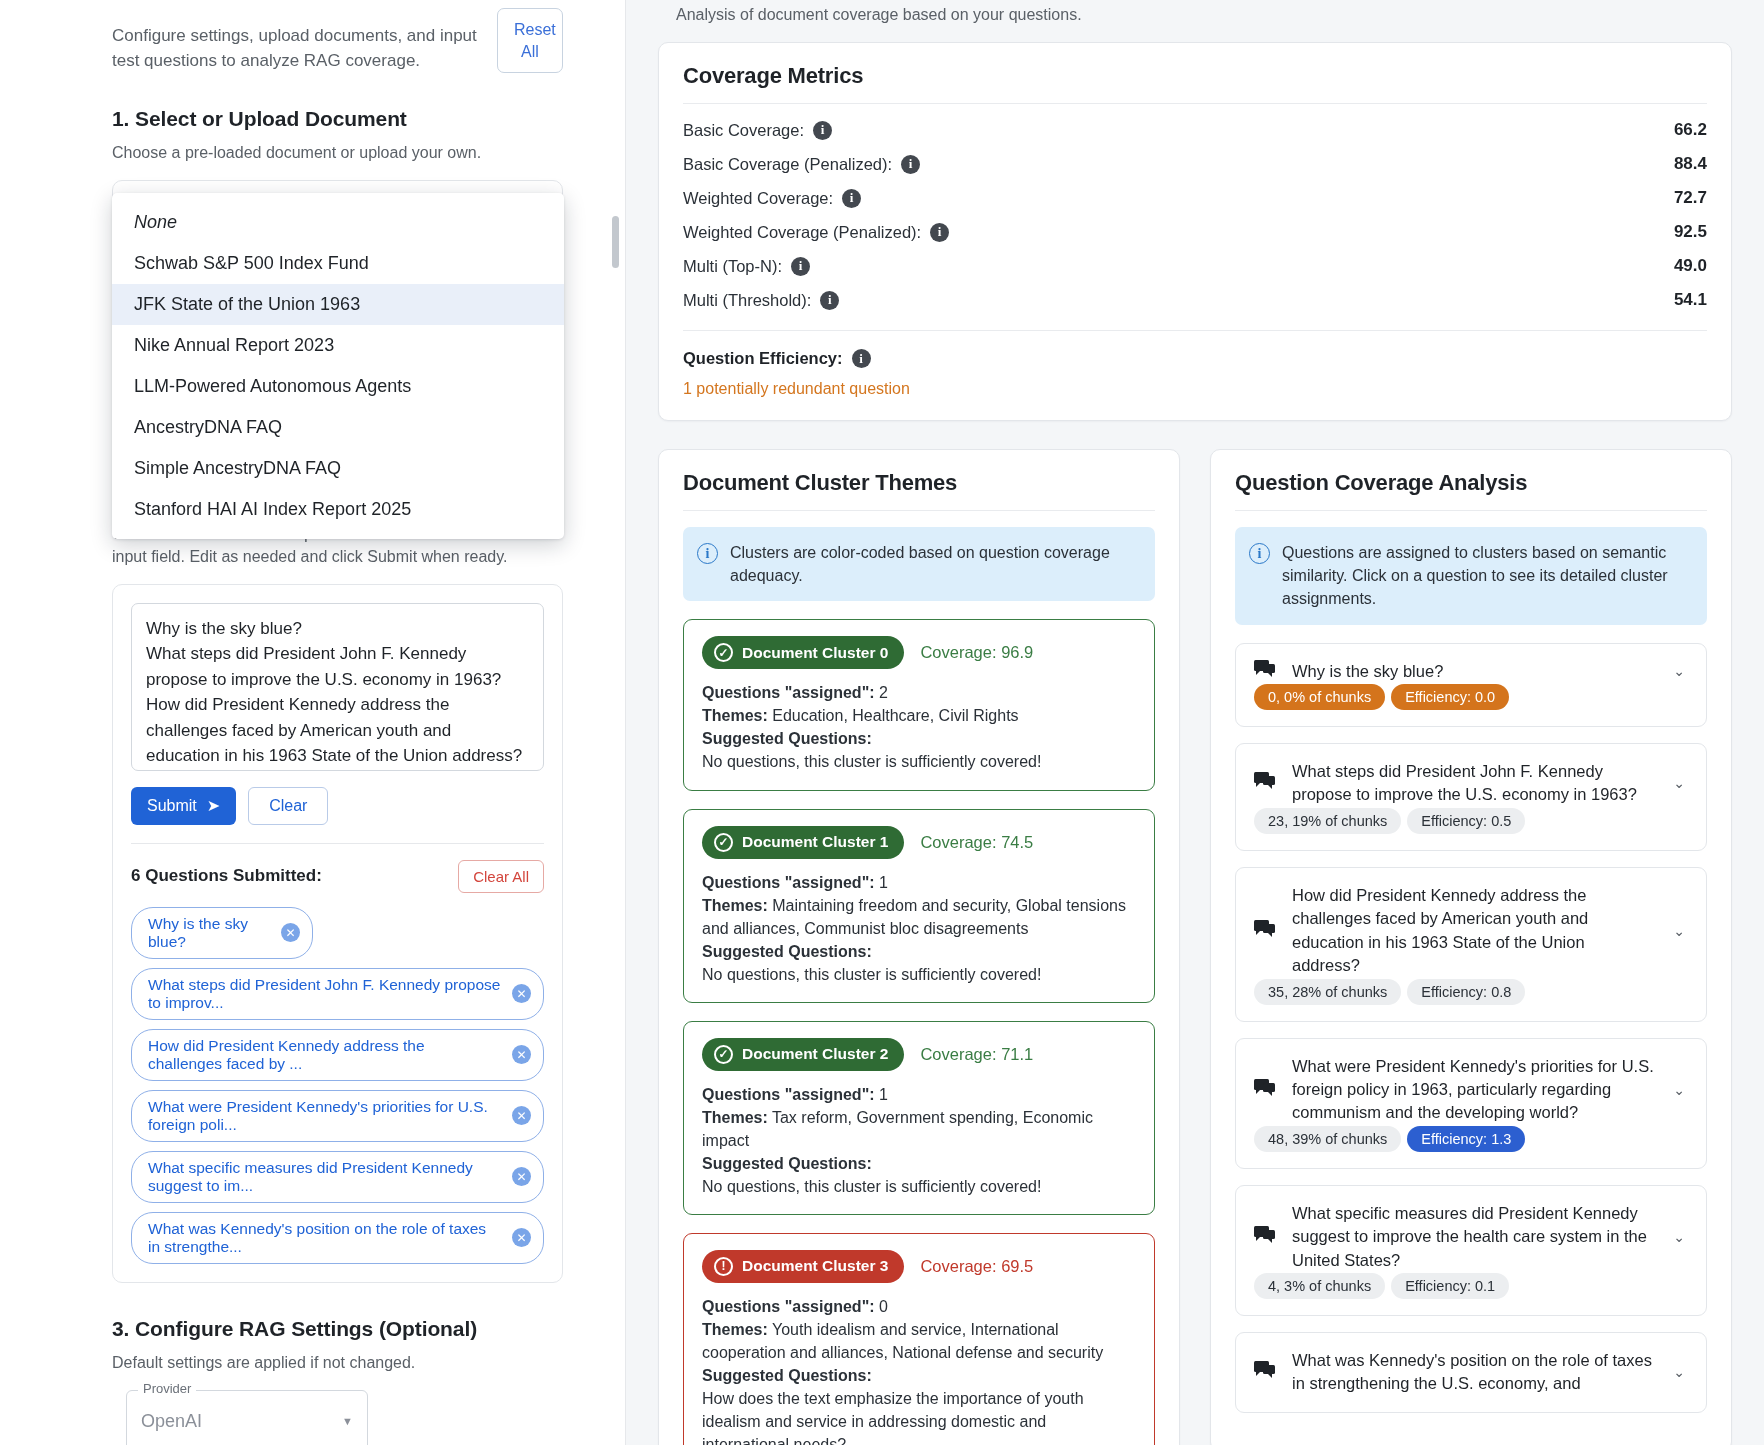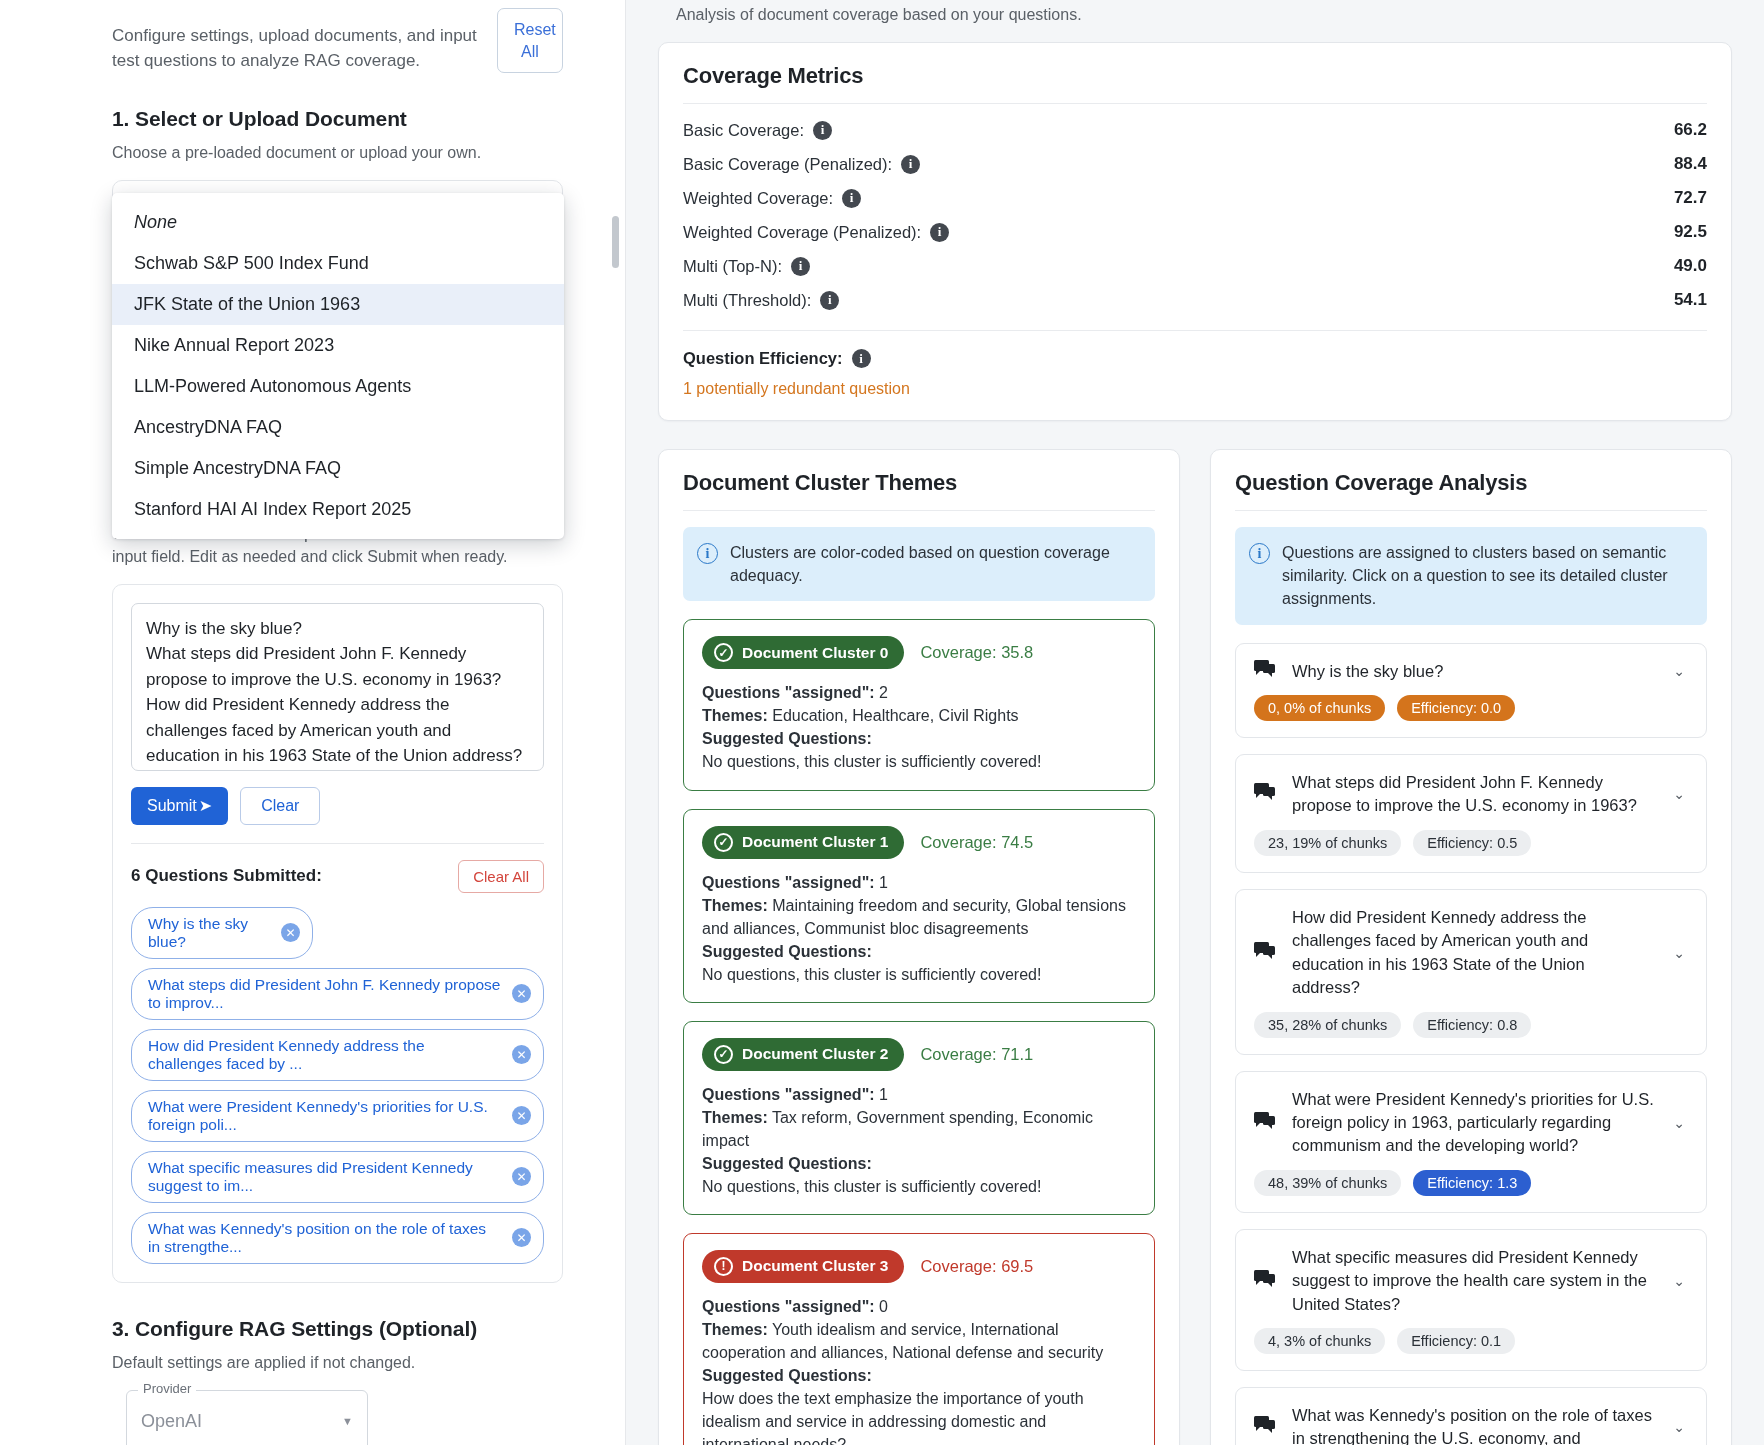--- a/index.html
+++ b/index.html
@@ -64,21 +64,21 @@
   .q-card { border:1px solid #e3e6ea; border-radius:10px; background:#fff; padding:18px; margin-top:8px; }
   .q-textarea {
     border:1px solid #d3d8de; border-radius:7px; padding:12px 14px;
     font-size:17px; line-height:1.50; color:#1f2328; height:168px; overflow:hidden;
     position:relative; background:#fff; white-space:pre-wrap; font-family:inherit;
   }
   .tscroll { position:absolute; right:6px; top:14px; width:7px; height:52px; background:#c3c8ce; border-radius:4px;}
   .btn-row { display:flex; gap:12px; margin-top:16px; }
   .btn-submit {
     background:#2063d6; color:#fff; border:none; border-radius:6px;
-    padding:9px 16px; font-size:16px; font-weight:500; display:flex; align-items:center; gap:2px;
+    padding:9px 16px; font-size:16px; font-weight:500; display:flex; align-items:center; gap:10px;
     cursor:pointer; font-family:inherit;
   }
   .btn-clear {
     background:#fff; color:#2063d6; border:1px solid #b9cbe8; border-radius:6px;
     padding:9px 20px; font-size:16px; cursor:pointer; font-family:inherit;text-align:center;
   }
   .divider { height:1px; background:#e6e8eb; margin:18px 0 0 0; }
   .sub-head-row { display:flex; justify-content:space-between; align-items:center; margin-top:16px;}
   .sub-head { font-size:17px; font-weight:bold; }
   .btn-clearall {
@@ -164,21 +164,21 @@
   .cl-line { font-size:16px; line-height:1.44; color:#2b3138;}
   .cl-line b { font-weight:bold; }
 
   .qitem {
     border:1px solid #e3e6ea; border-radius:9px; padding:16px 18px; margin-bottom:16px; background:#fff; cursor:pointer;
   }
   .qitem-top { display:flex; align-items:center; gap:16px;}
   .q-ico { flex:0 0 22px; color:#1f2328; }
   .q-text { font-size:16.5px; line-height:1.42; flex:1; }
   .chev { color:#5a6067; font-size:14px; flex:0 0 18px; text-align:center;}
-  .badges { display:flex; gap:12px; margin-top:12px;}
+  .badges { display:flex; gap:6px; margin-top:1px;}
   .badge { border-radius:18px; padding:5px 14px; font-size:14.5px; background:#eceef0; color:#2b3138; }
   .badge.orange { background:#d4741c; color:#fff; }
   .badge.blue { background:#2c5fd0; color:#fff; }
 </style>
 </head>
 <body>
 
 <div class="app">
 
   <div class="left-panel">
@@ -333,21 +333,21 @@
           <span class="note-i">i</span>
           <span class="note-text">Clusters are color-coded based on question coverage adequacy.</span>
         </div>
 
         <div class="cluster">
           <div class="cl-head">
             <span class="pill">
               <span class="pill-ic">✓</span>
               <span>Document Cluster 0</span>
             </span>
-            <span class="cov">Coverage: 35.8</span>
+            <span class="cov">Coverage: 96.9</span>
           </div>
           <div class="cl-line">
             <b>Questions "assigned":</b>
             <span>2</span>
           </div>
           <div class="cl-line">
             <b>Themes:</b>
             <span>Education, Healthcare, Civil Rights</span>
           </div>
           <div class="cl-line">

